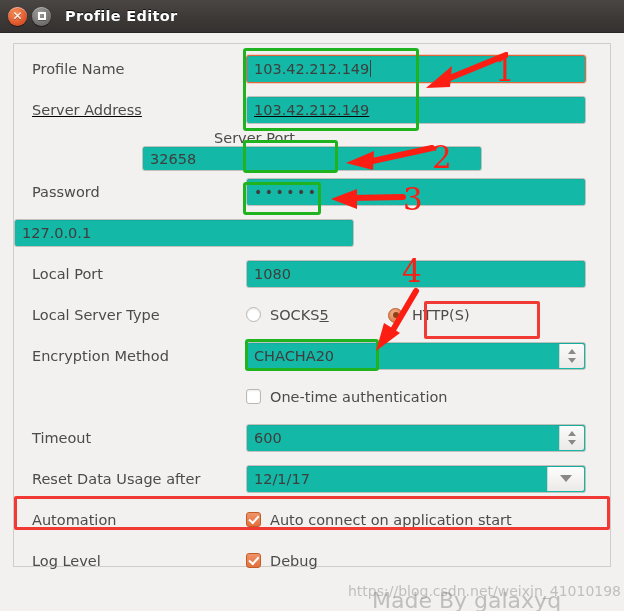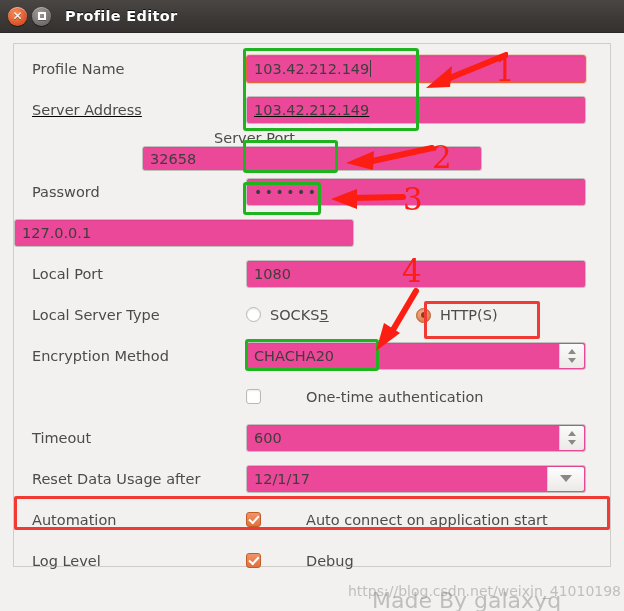--- a/index.html
+++ b/index.html
@@ -103,21 +103,21 @@
     box-sizing: border-box;
     color: #4c4b48;
     font-size: 14.5px;
     flex: none;
     white-space: nowrap;
   }
 
   .field {
     position: relative;
     height: 28px;
-    background: #ec4899;
+    background: #14b8a6;
     border: 1px solid #c3c1be;
     border-radius: 3px;
     box-sizing: border-box;
     display: flex;
     align-items: center;
     padding-left: 7px;
     color: #3f3e3c;
     font-size: 14.5px;
     box-shadow: inset 0 1px 1px rgba(0,0,0,.055);
   }
@@ -218,21 +218,21 @@
     background: #8d4317;
   }
   .radio-label {
     color: #4c4b48;
     font-size: 14.5px;
     white-space: nowrap;
   }
   .acc { text-decoration: underline; }
 
   
-  .cb-row { display: flex; align-items: center; gap: 36px; }
+  .cb-row { display: flex; align-items: center; }
   .cbox {
     width: 15px; height: 15px;
     border-radius: 3px;
     box-sizing: border-box;
     flex: none;
     margin-right: 9px;
     display: flex;
     align-items: center;
     justify-content: center;
   }
@@ -391,21 +391,21 @@
     <div class="row" style="top:209px;">
       <div class="label">Local Port</div>
       <div class="field wide">
         <span>1080</span>
       </div>
     </div>
 
     <div class="row" style="top:250px;">
       <div class="label">Local Server Type</div>
       <div class="radio-grp" style="width:340px;">
-        <div style="display:flex;align-items:center;width:170px;">
+        <div style="display:flex;align-items:center;width:142px;">
           <span class="radio off"></span>
           <span class="radio-label"><span>SOCKS</span><span class="acc">5</span></span>
         </div>
         <div style="display:flex;align-items:flex-end;">
           <span class="radio on"></span>
           <span class="radio-label">HTTP(S)</span>
         </div>
       </div>
     </div>
 

